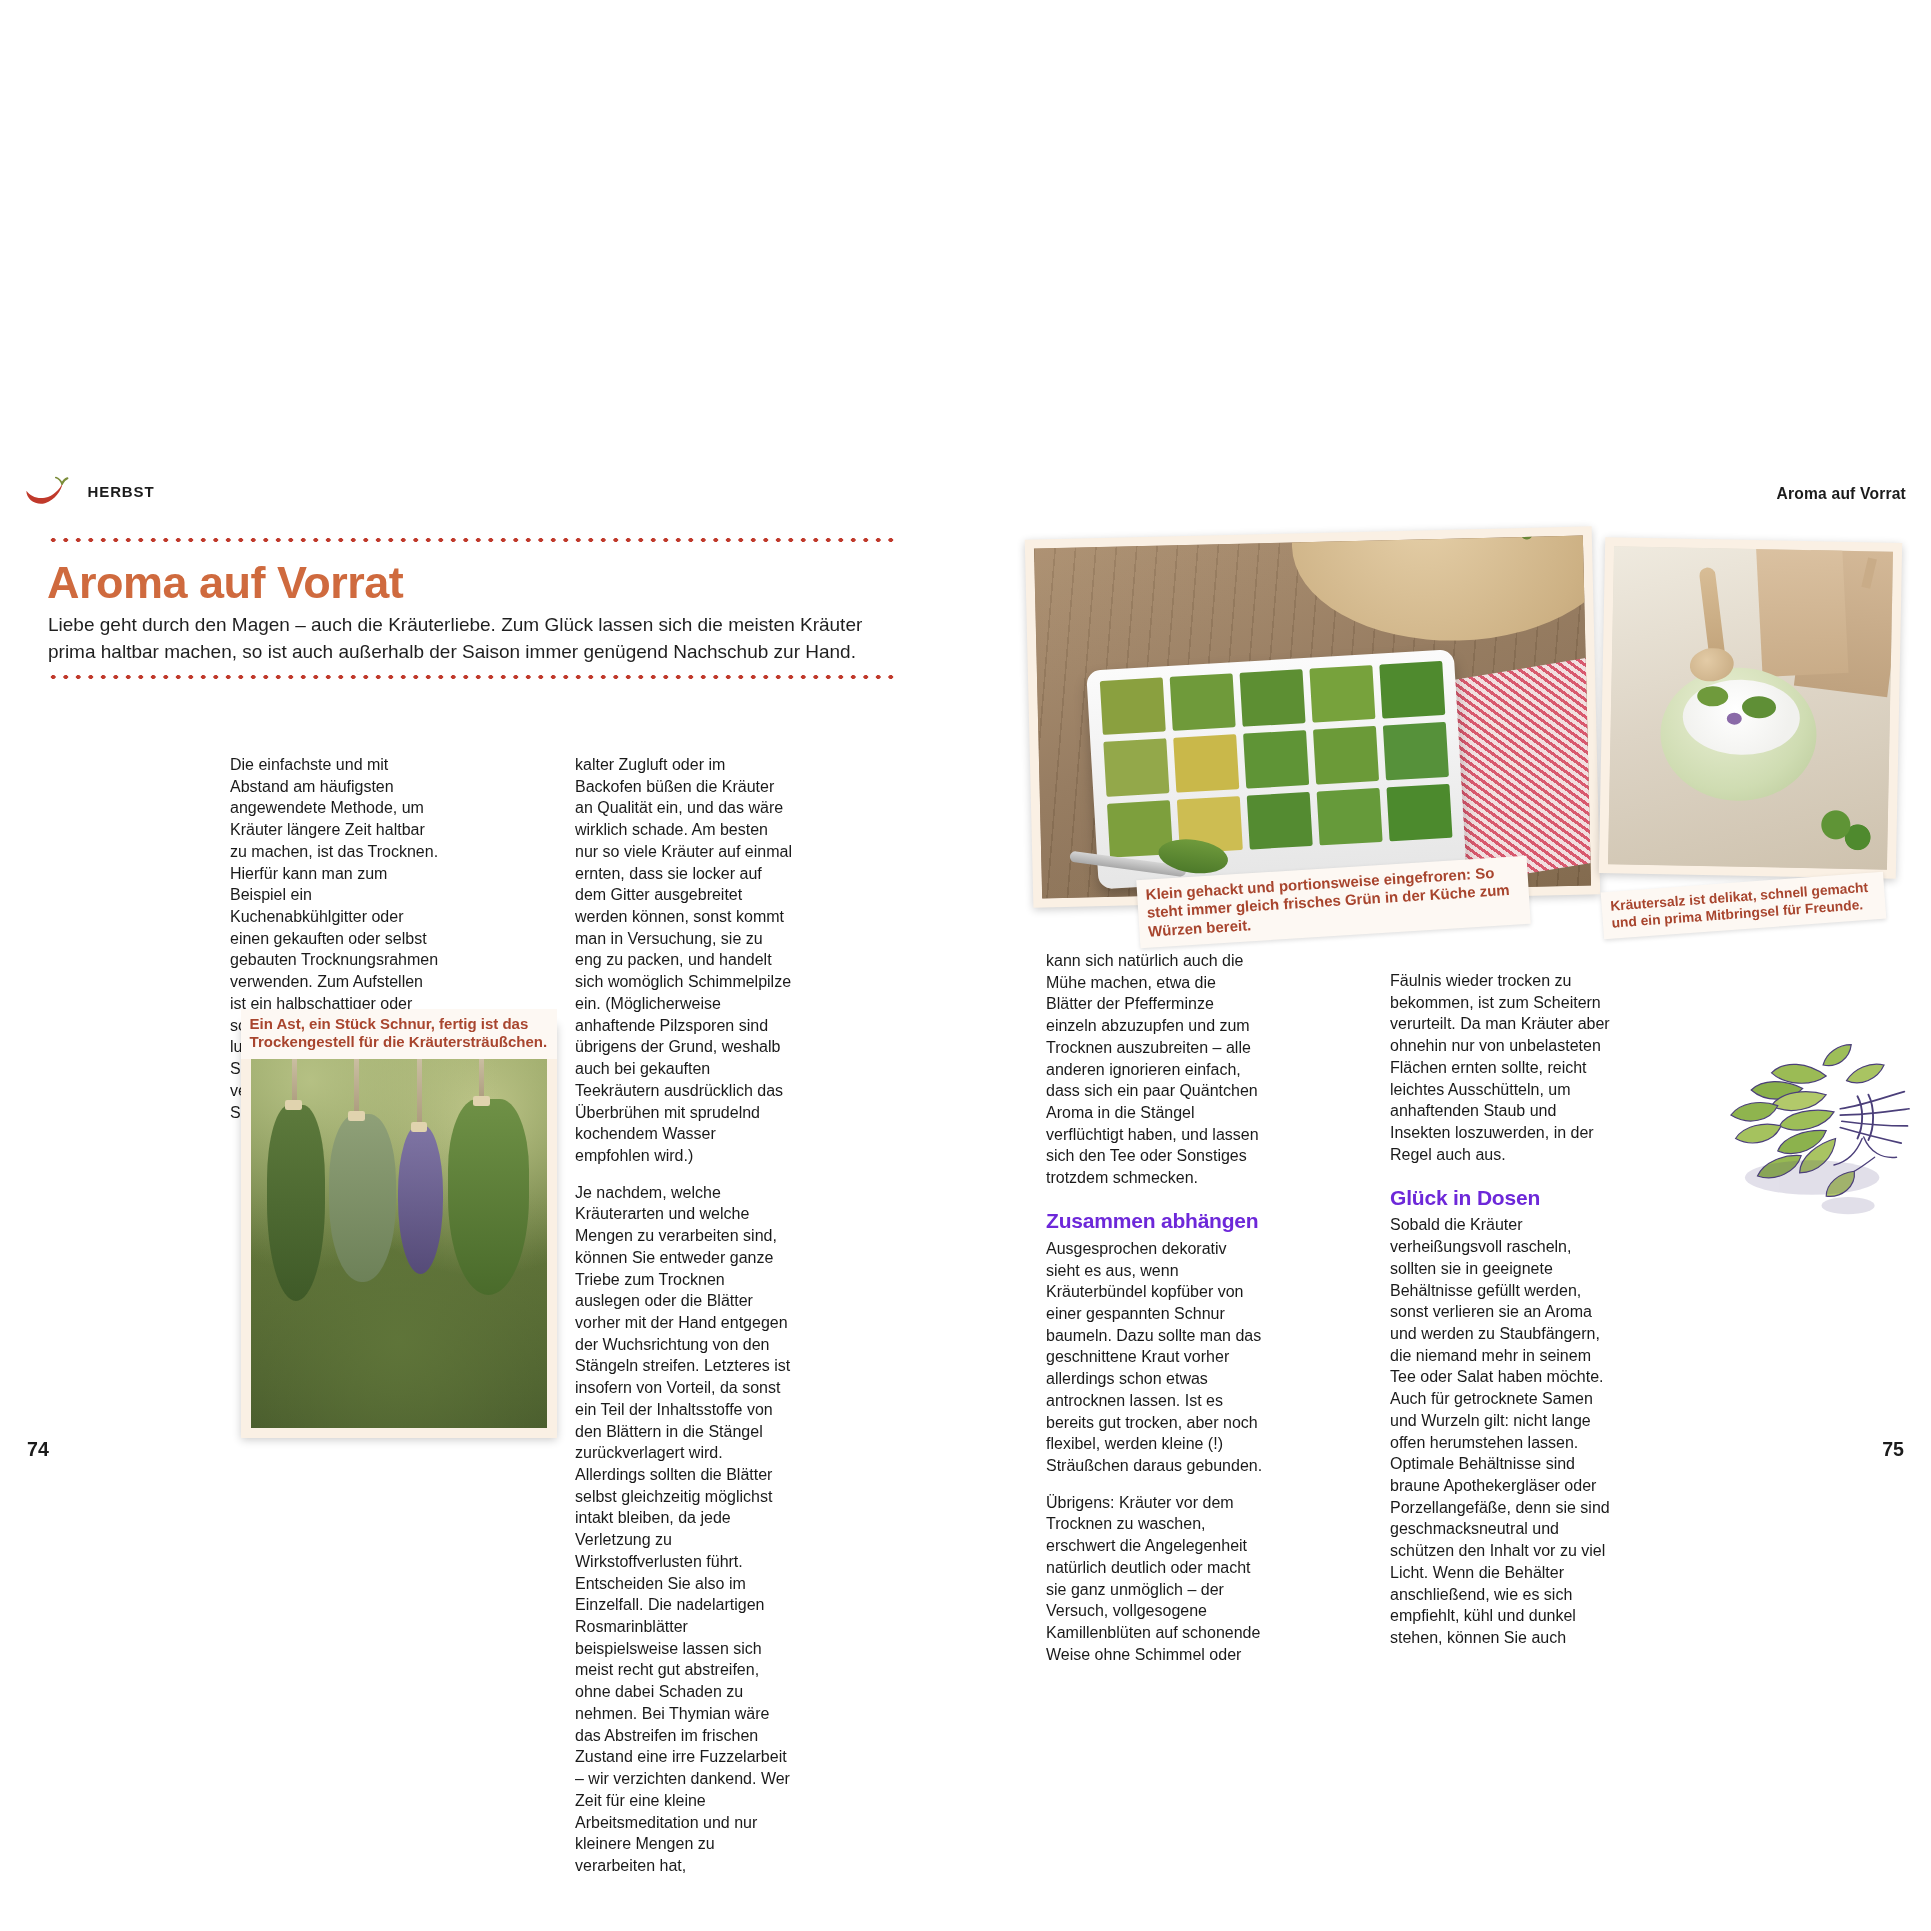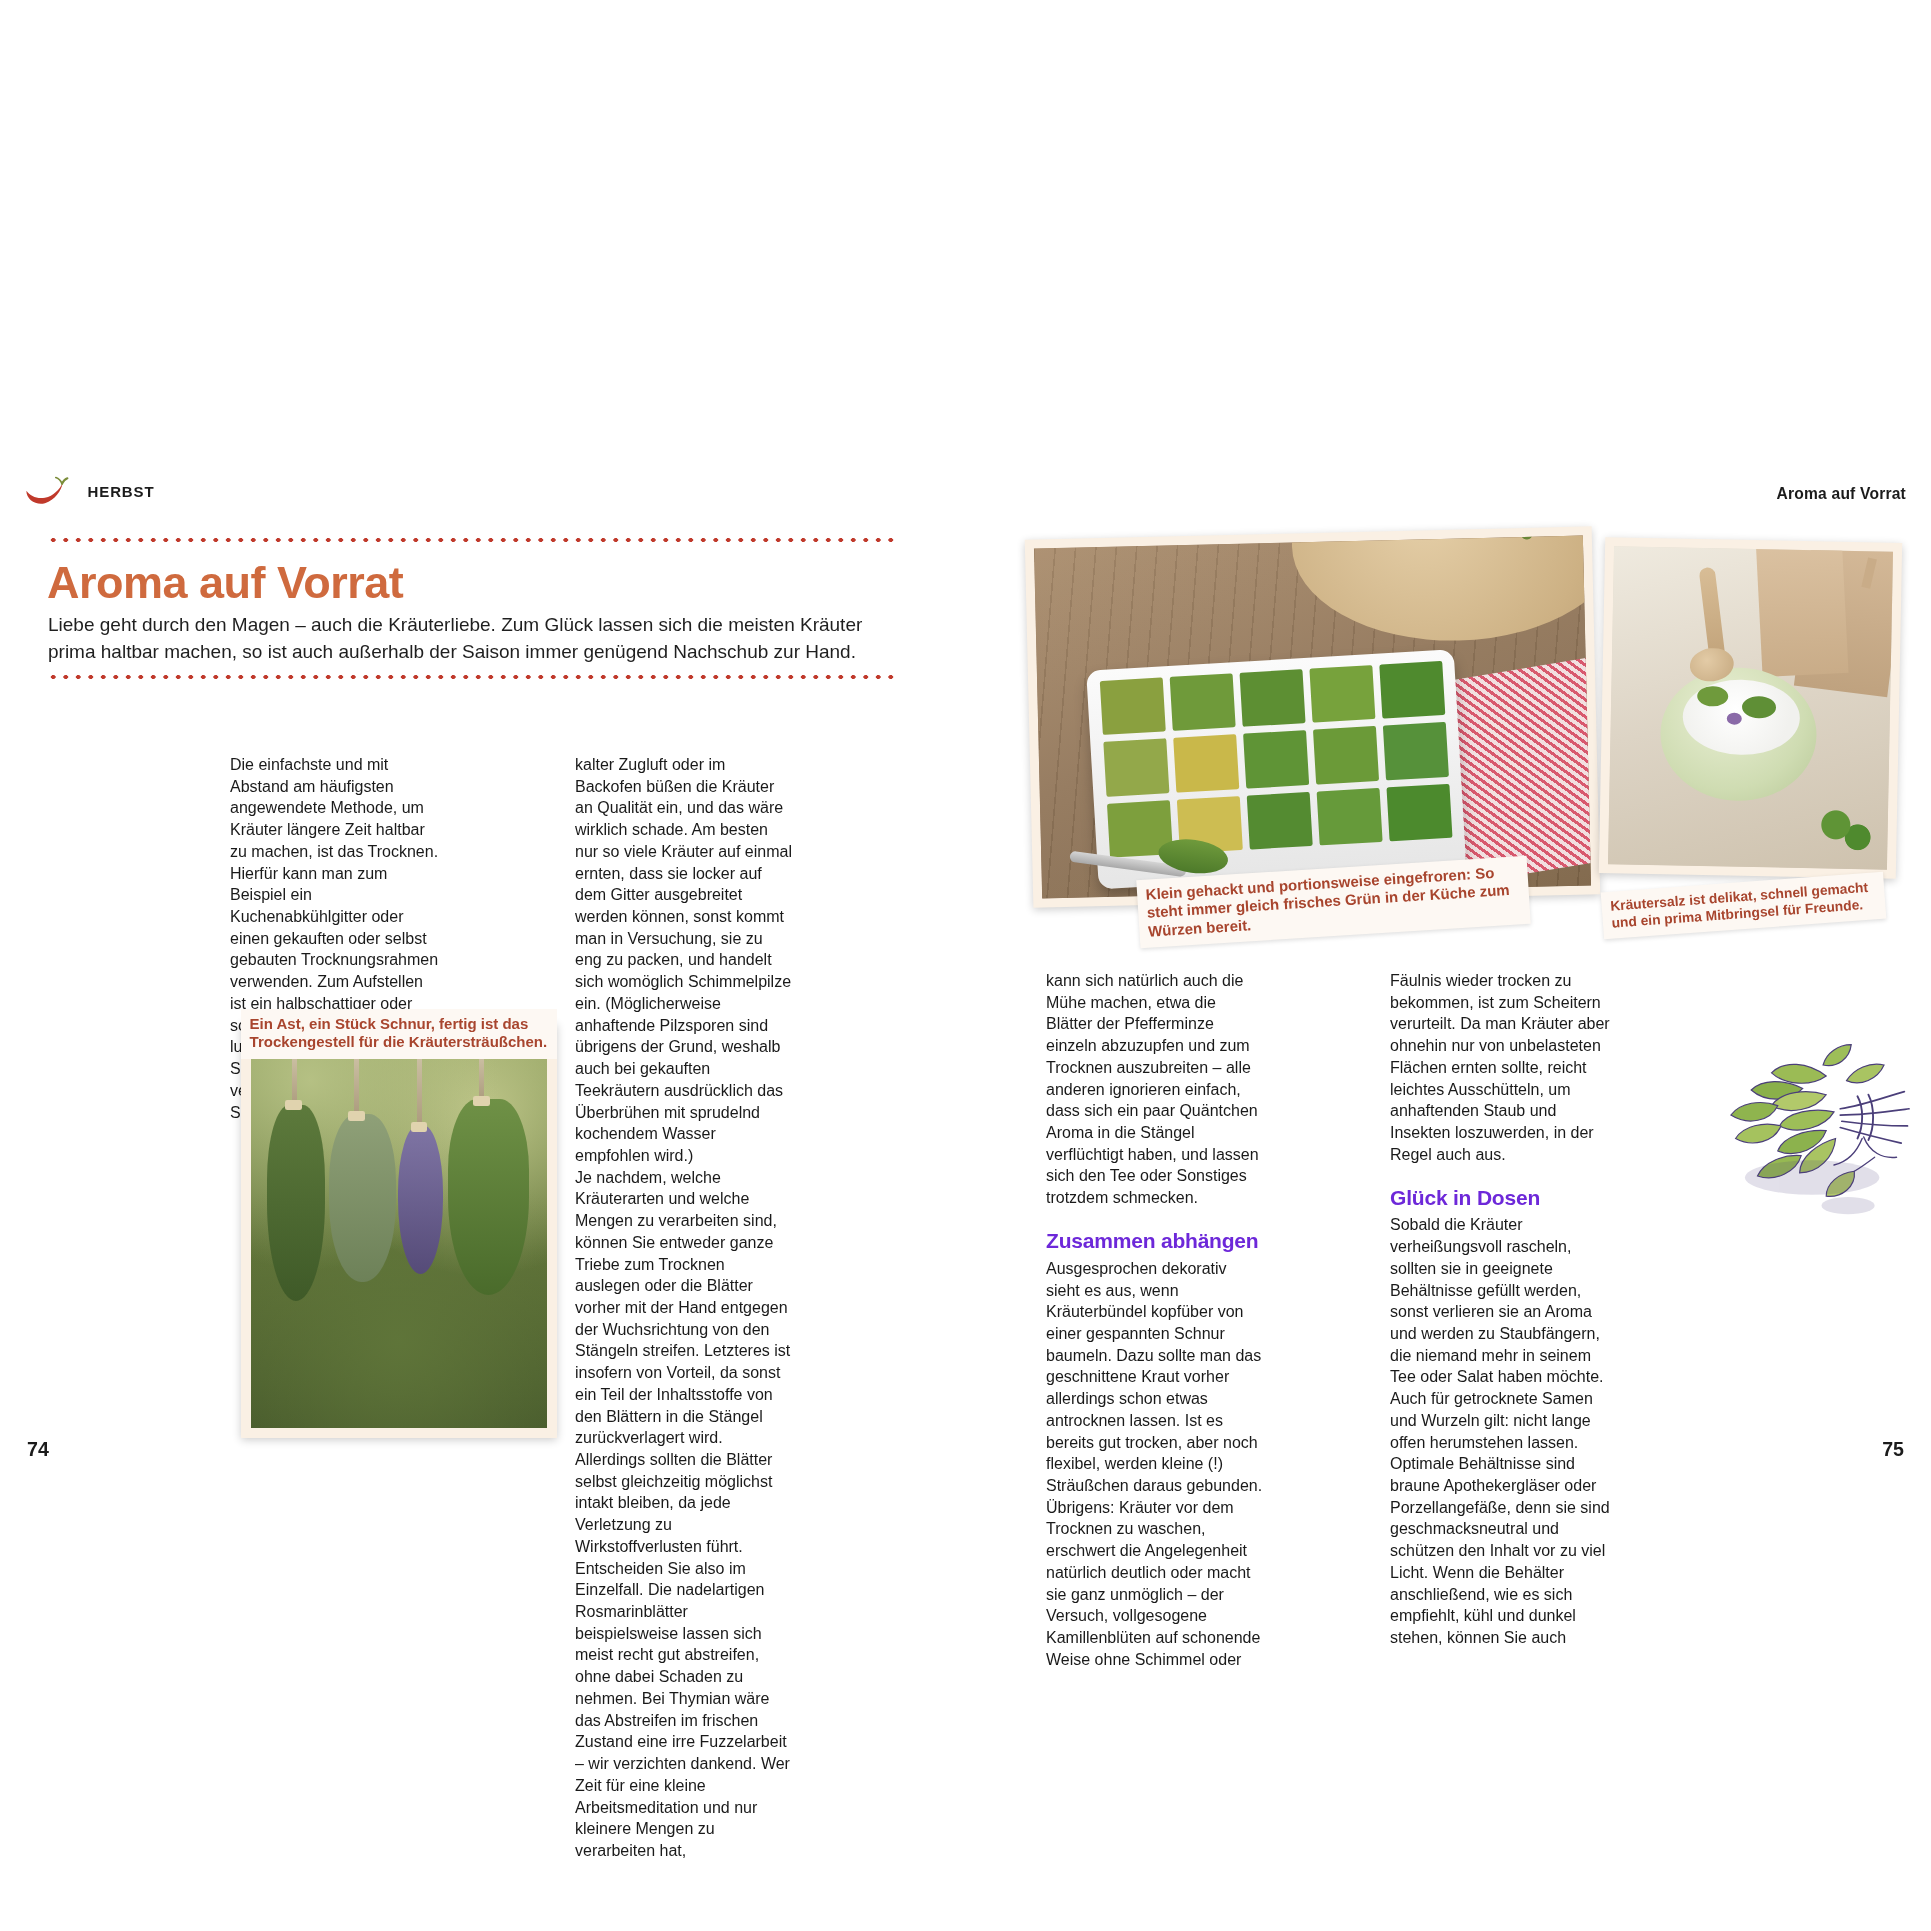--- a/index.html
+++ b/index.html
@@ -67,26 +67,26 @@
   }
 
   
   .col {
     position: absolute;
     font-size: 16px; line-height: 1.358; color: #1a1a1a;
     text-align: left;
     hyphens: manual;
   }
   .col p { margin: 0; }
-  .col p + p { margin-top: 0; }
+  .col p + p { margin-top: 15px; }
 
   .L-col1 { left: 230px;  top: 754px;  width: 213px; }
   .L-col2 { left: 575px;  top: 754px;  width: 218px; }
 
-  .R-col1 { left: 1046px; top: 970px; width: 217px; }
+  .R-col1 { left: 1046px; top: 950px; width: 217px; }
   .R-col2 { left: 1390px; top: 970px; width: 220px; }
 
   .subhead {
     font-size: 21px; font-weight: 800; color: #6d28d9;
     letter-spacing: -0.2px; line-height: 1.1;
     margin-top: 20.3px; margin-bottom: 5.5px;
   }
 
   
   .info-box { position: absolute; left: 6.3px; top: 788px; width: 235px; height: 250px; }

